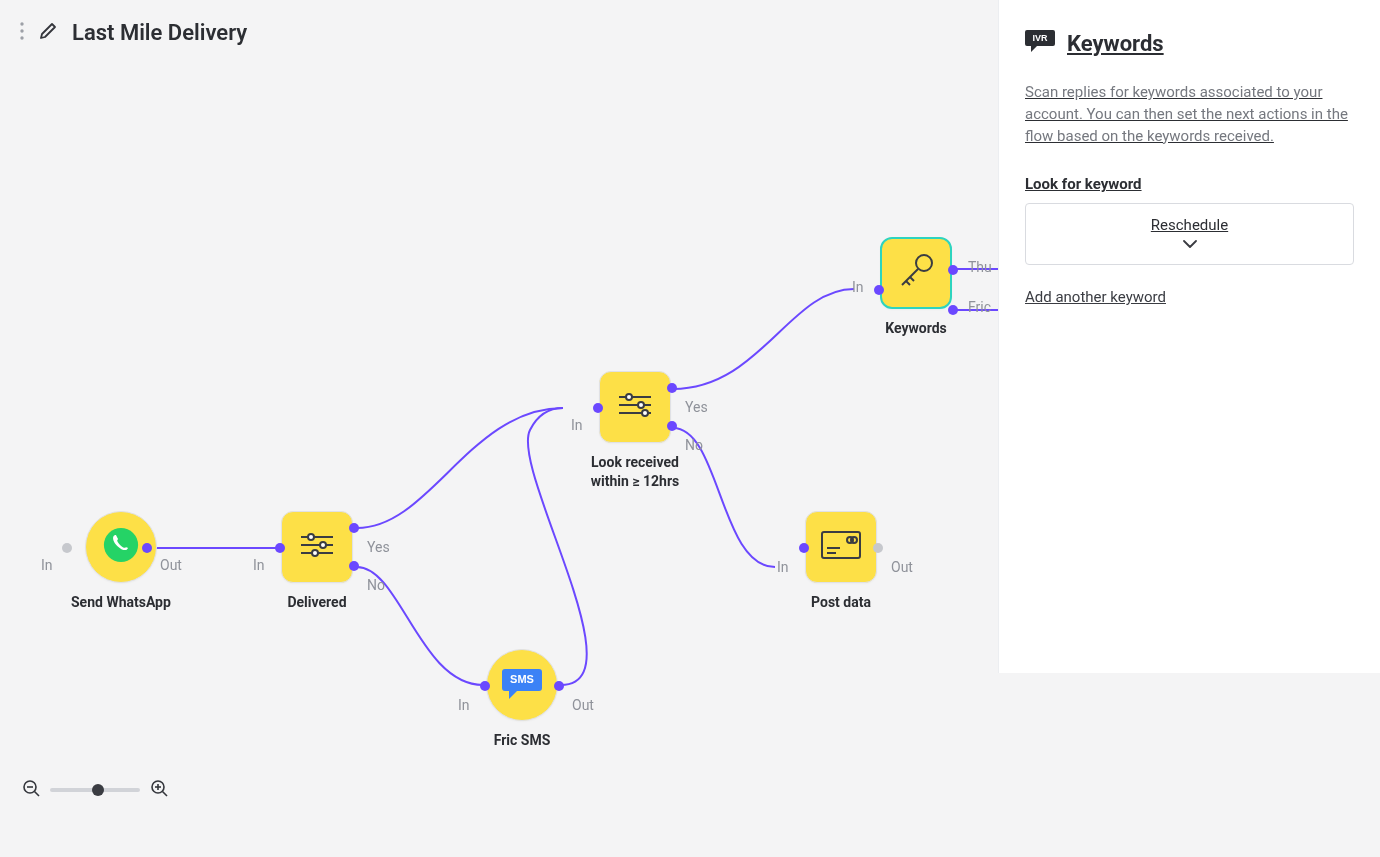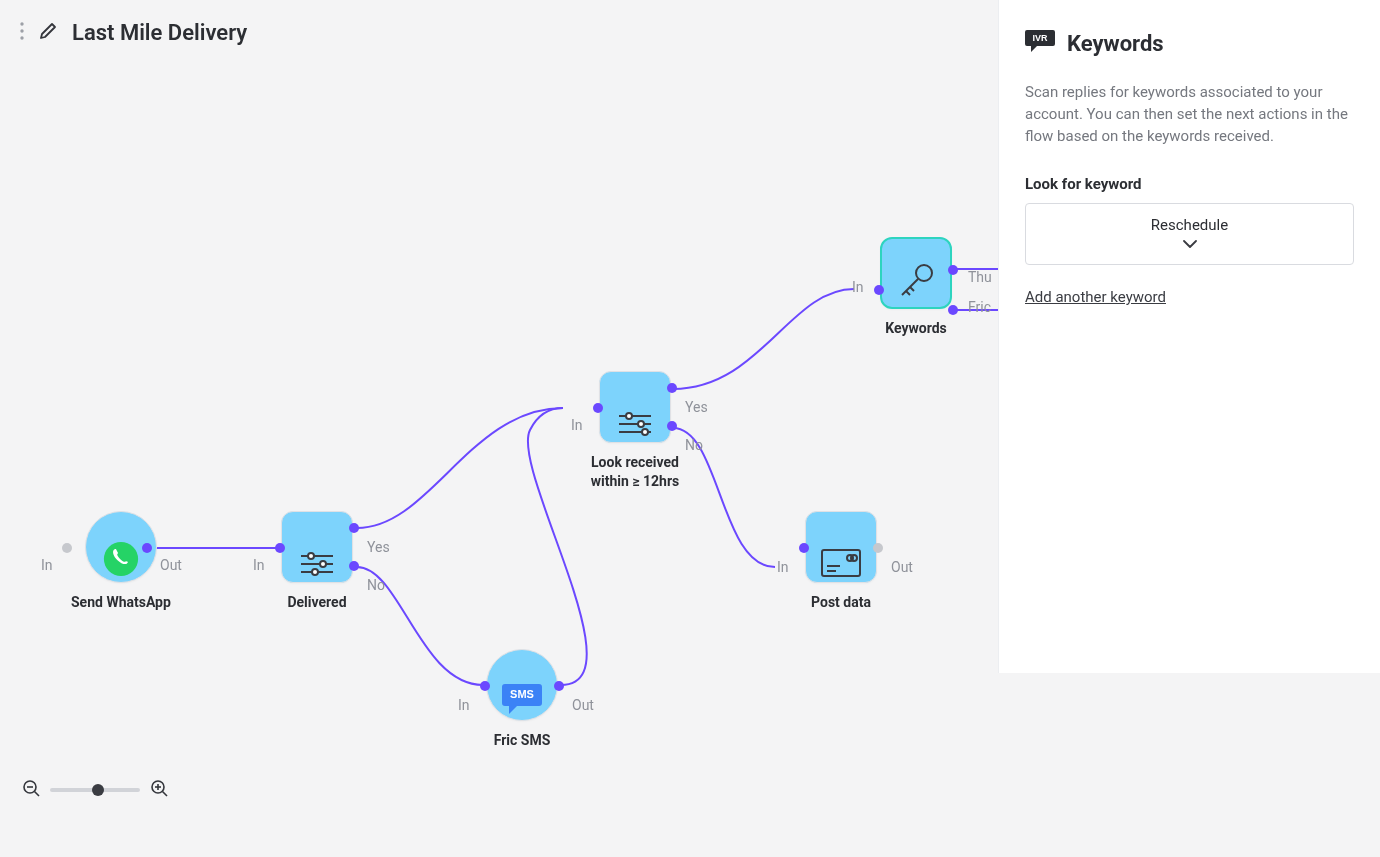--- a/index.html
+++ b/index.html
@@ -53,24 +53,24 @@
     background: #3a3c42;
   }
 
   
   .node {
     position: absolute;
     text-align: center;
   }
   .node .body {
     width: 72px; height: 72px;
-    background: #7dd3fc;
+    background: #fde047;
     border: 1px solid #e0e1e5;
     border-radius: 12px;
-    display: flex; align-items: flex-end; justify-content: center;
+    display: flex; align-items: center; justify-content: center;
     box-shadow: 0 1px 2px rgba(0,0,0,0.03);
     position: relative;
     margin: 0 auto;
   }
   .node.circle .body {
     border-radius: 50%;
   }
   .node.selected .body {
     border: 2px solid #2dd4bf;
   }
@@ -109,20 +109,21 @@
   }
 
   
   .panel {
     position: absolute;
     right: 0; top: 0;
     width: 382px; height: 673px;
     background: #fff;
     border-left: 1px solid #eceef1;
     padding: 28px 26px;
+    text-decoration: underline;
   }
   .panel-head {
     display: flex; align-items: center; gap: 12px;
     margin-bottom: 24px;
   }
   .panel-head h2 {
     font-size: 22px; font-weight: 700; color: #2c2e33;
   }
   .panel-desc {
     font-size: 15px; color: #75787f; line-height: 1.45;
@@ -298,21 +299,21 @@
             <line x1="24" y1="20" x2="8" y2="36" stroke="#3a3c42" stroke-width="2"></line>
             <line x1="12" y1="32" x2="16" y2="36" stroke="#3a3c42" stroke-width="2"></line>
             <line x1="16" y1="28" x2="20" y2="32" stroke="#3a3c42" stroke-width="2"></line>
           </svg>
       </span>
     </div>
     <div class="label">Keywords</div>
     <span class="port" style="left:-6px; top:48px;"></span>
     <span class="port-label" style="left:-28px; top:42px;">In</span>
     <span class="port" style="left:68px; top:28px;"></span>
-    <span class="port-label" style="left:88px; top:32px;">Thu</span>
+    <span class="port-label" style="left:88px; top:22px;">Thu</span>
     <span class="port" style="left:68px; top:68px;"></span>
     <span class="port-label" style="left:88px; top:62px;">Fric</span>
   </div>
 
   <div class="zoombar">
     <span class="zbtn">
       <svg width="18" height="18" viewBox="0 0 18 18" fill="none">
           <circle cx="8" cy="8" r="6" stroke="#34363c" stroke-width="1.6"></circle>
           <line x1="12.5" y1="12.5" x2="17" y2="17" stroke="#34363c" stroke-width="1.6"></line>
           <line x1="5" y1="8" x2="11" y2="8" stroke="#34363c" stroke-width="1.6"></line>

